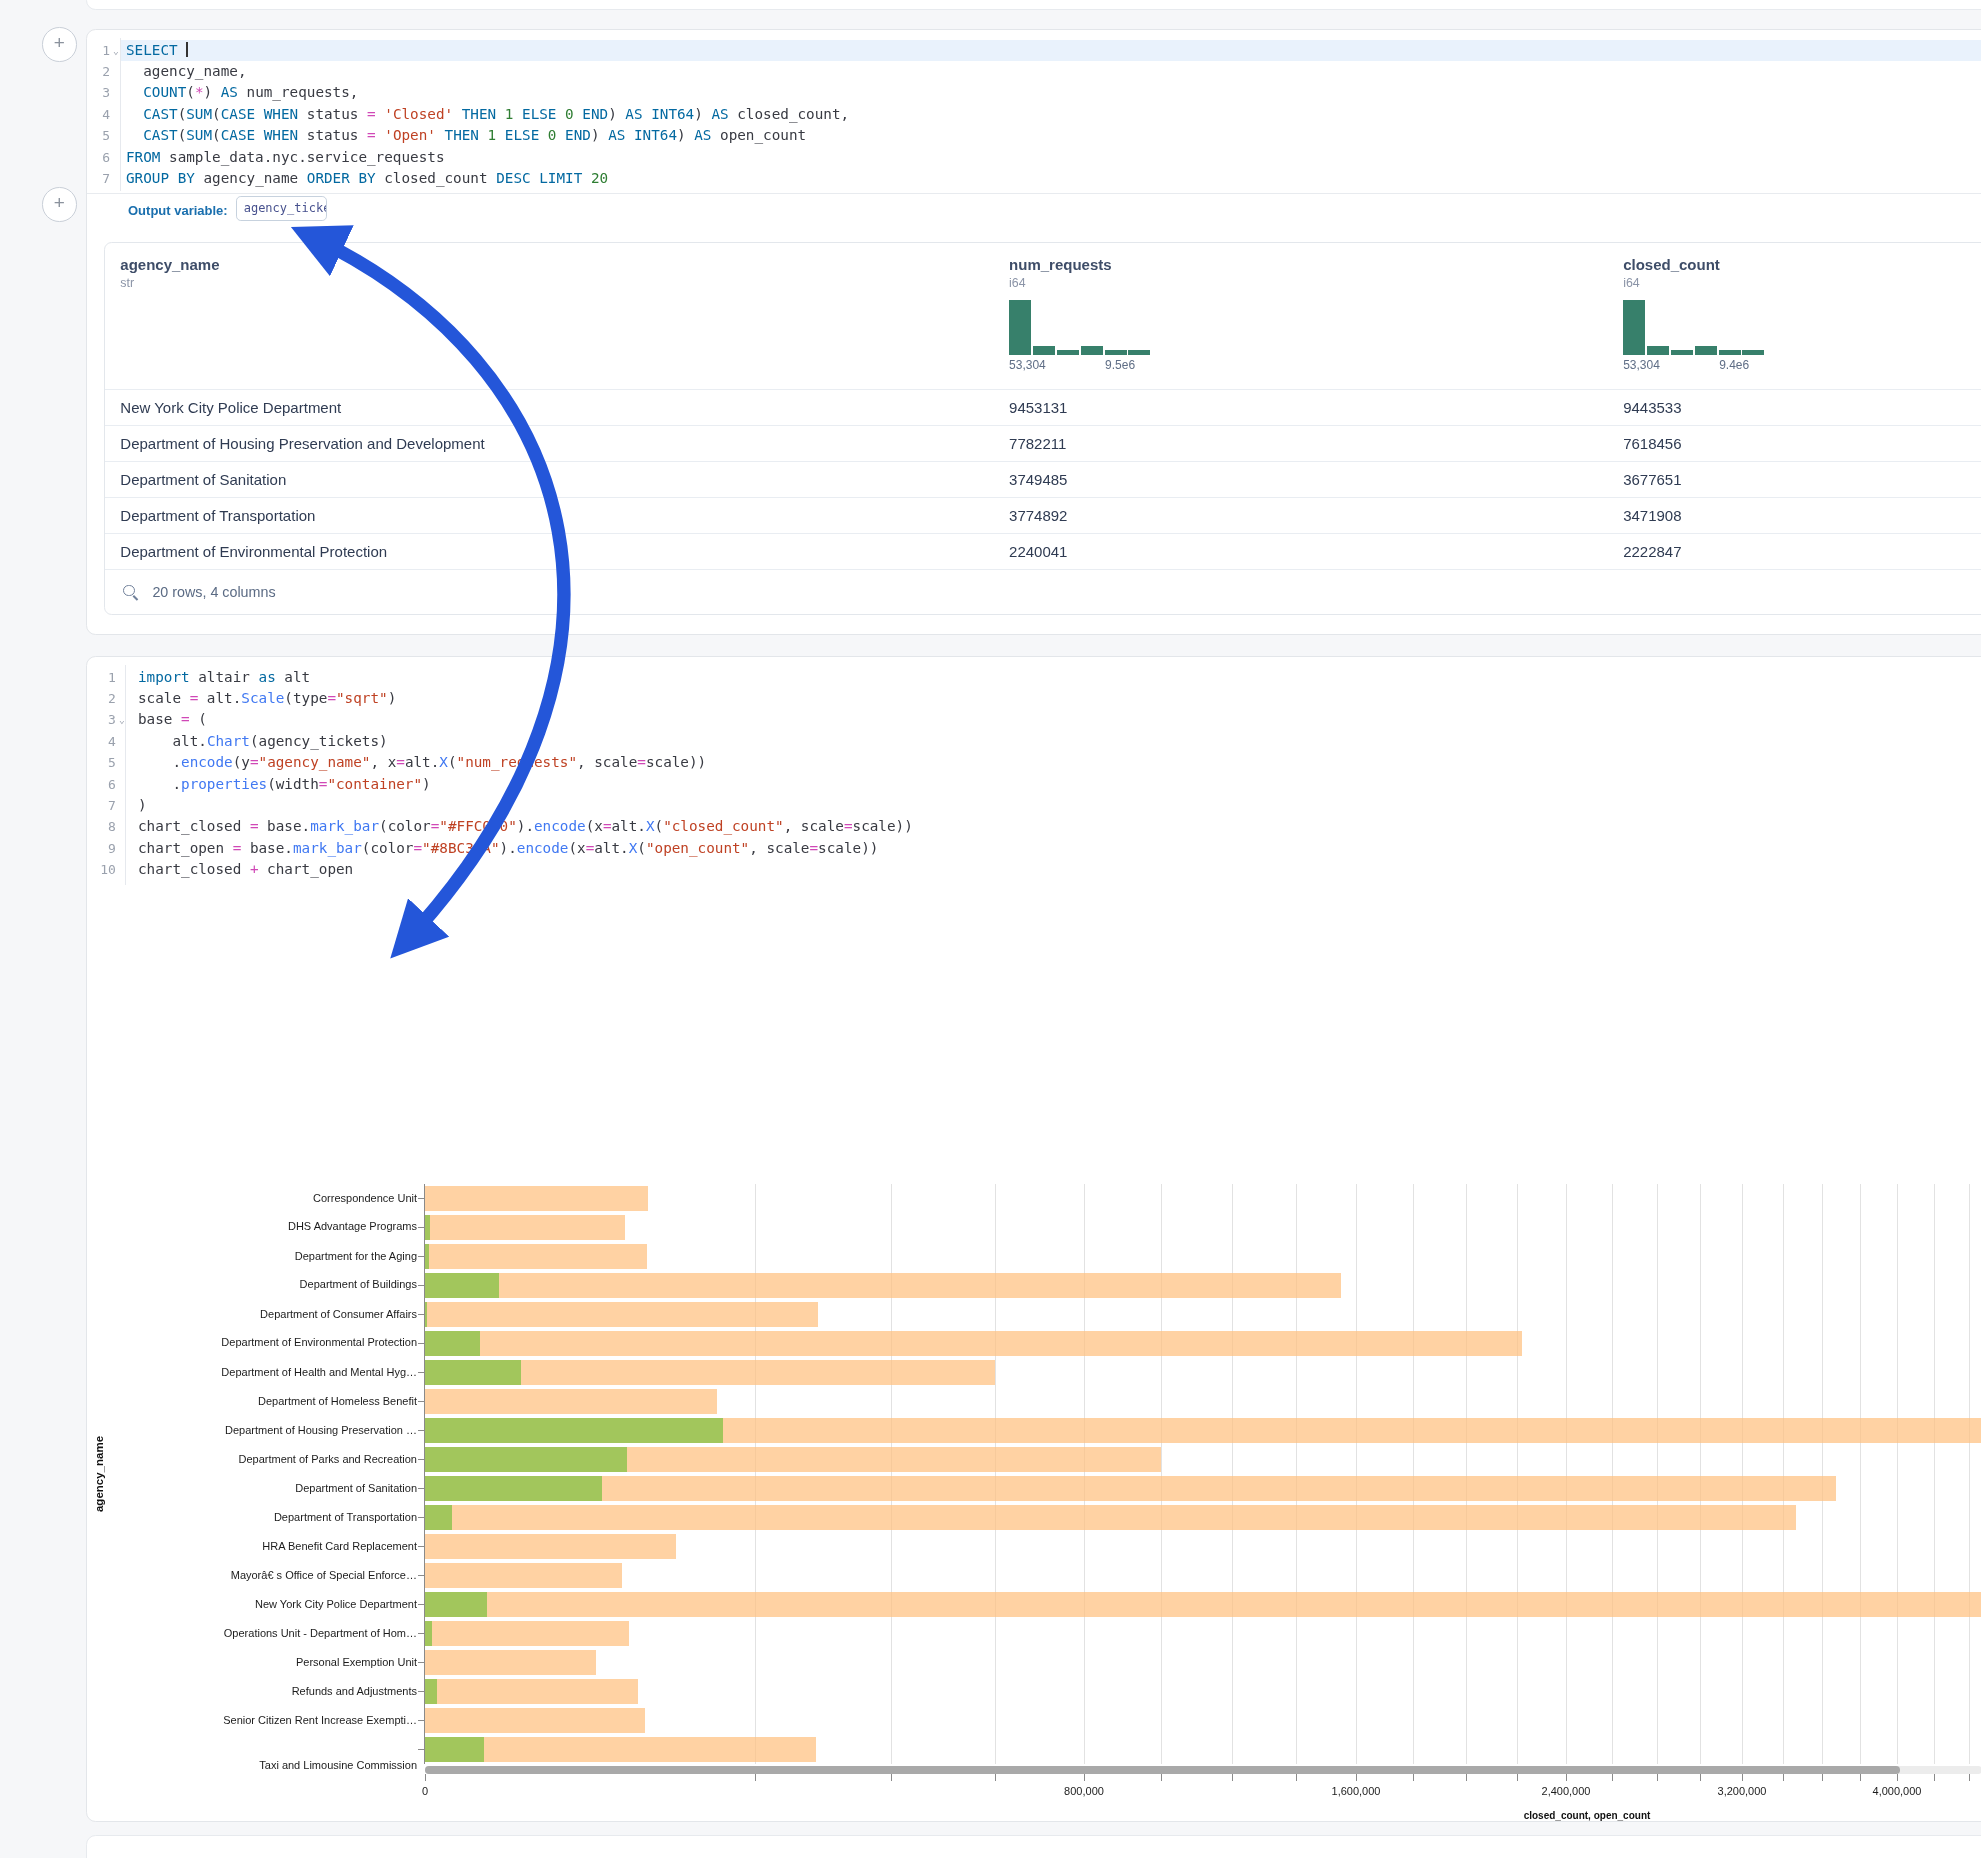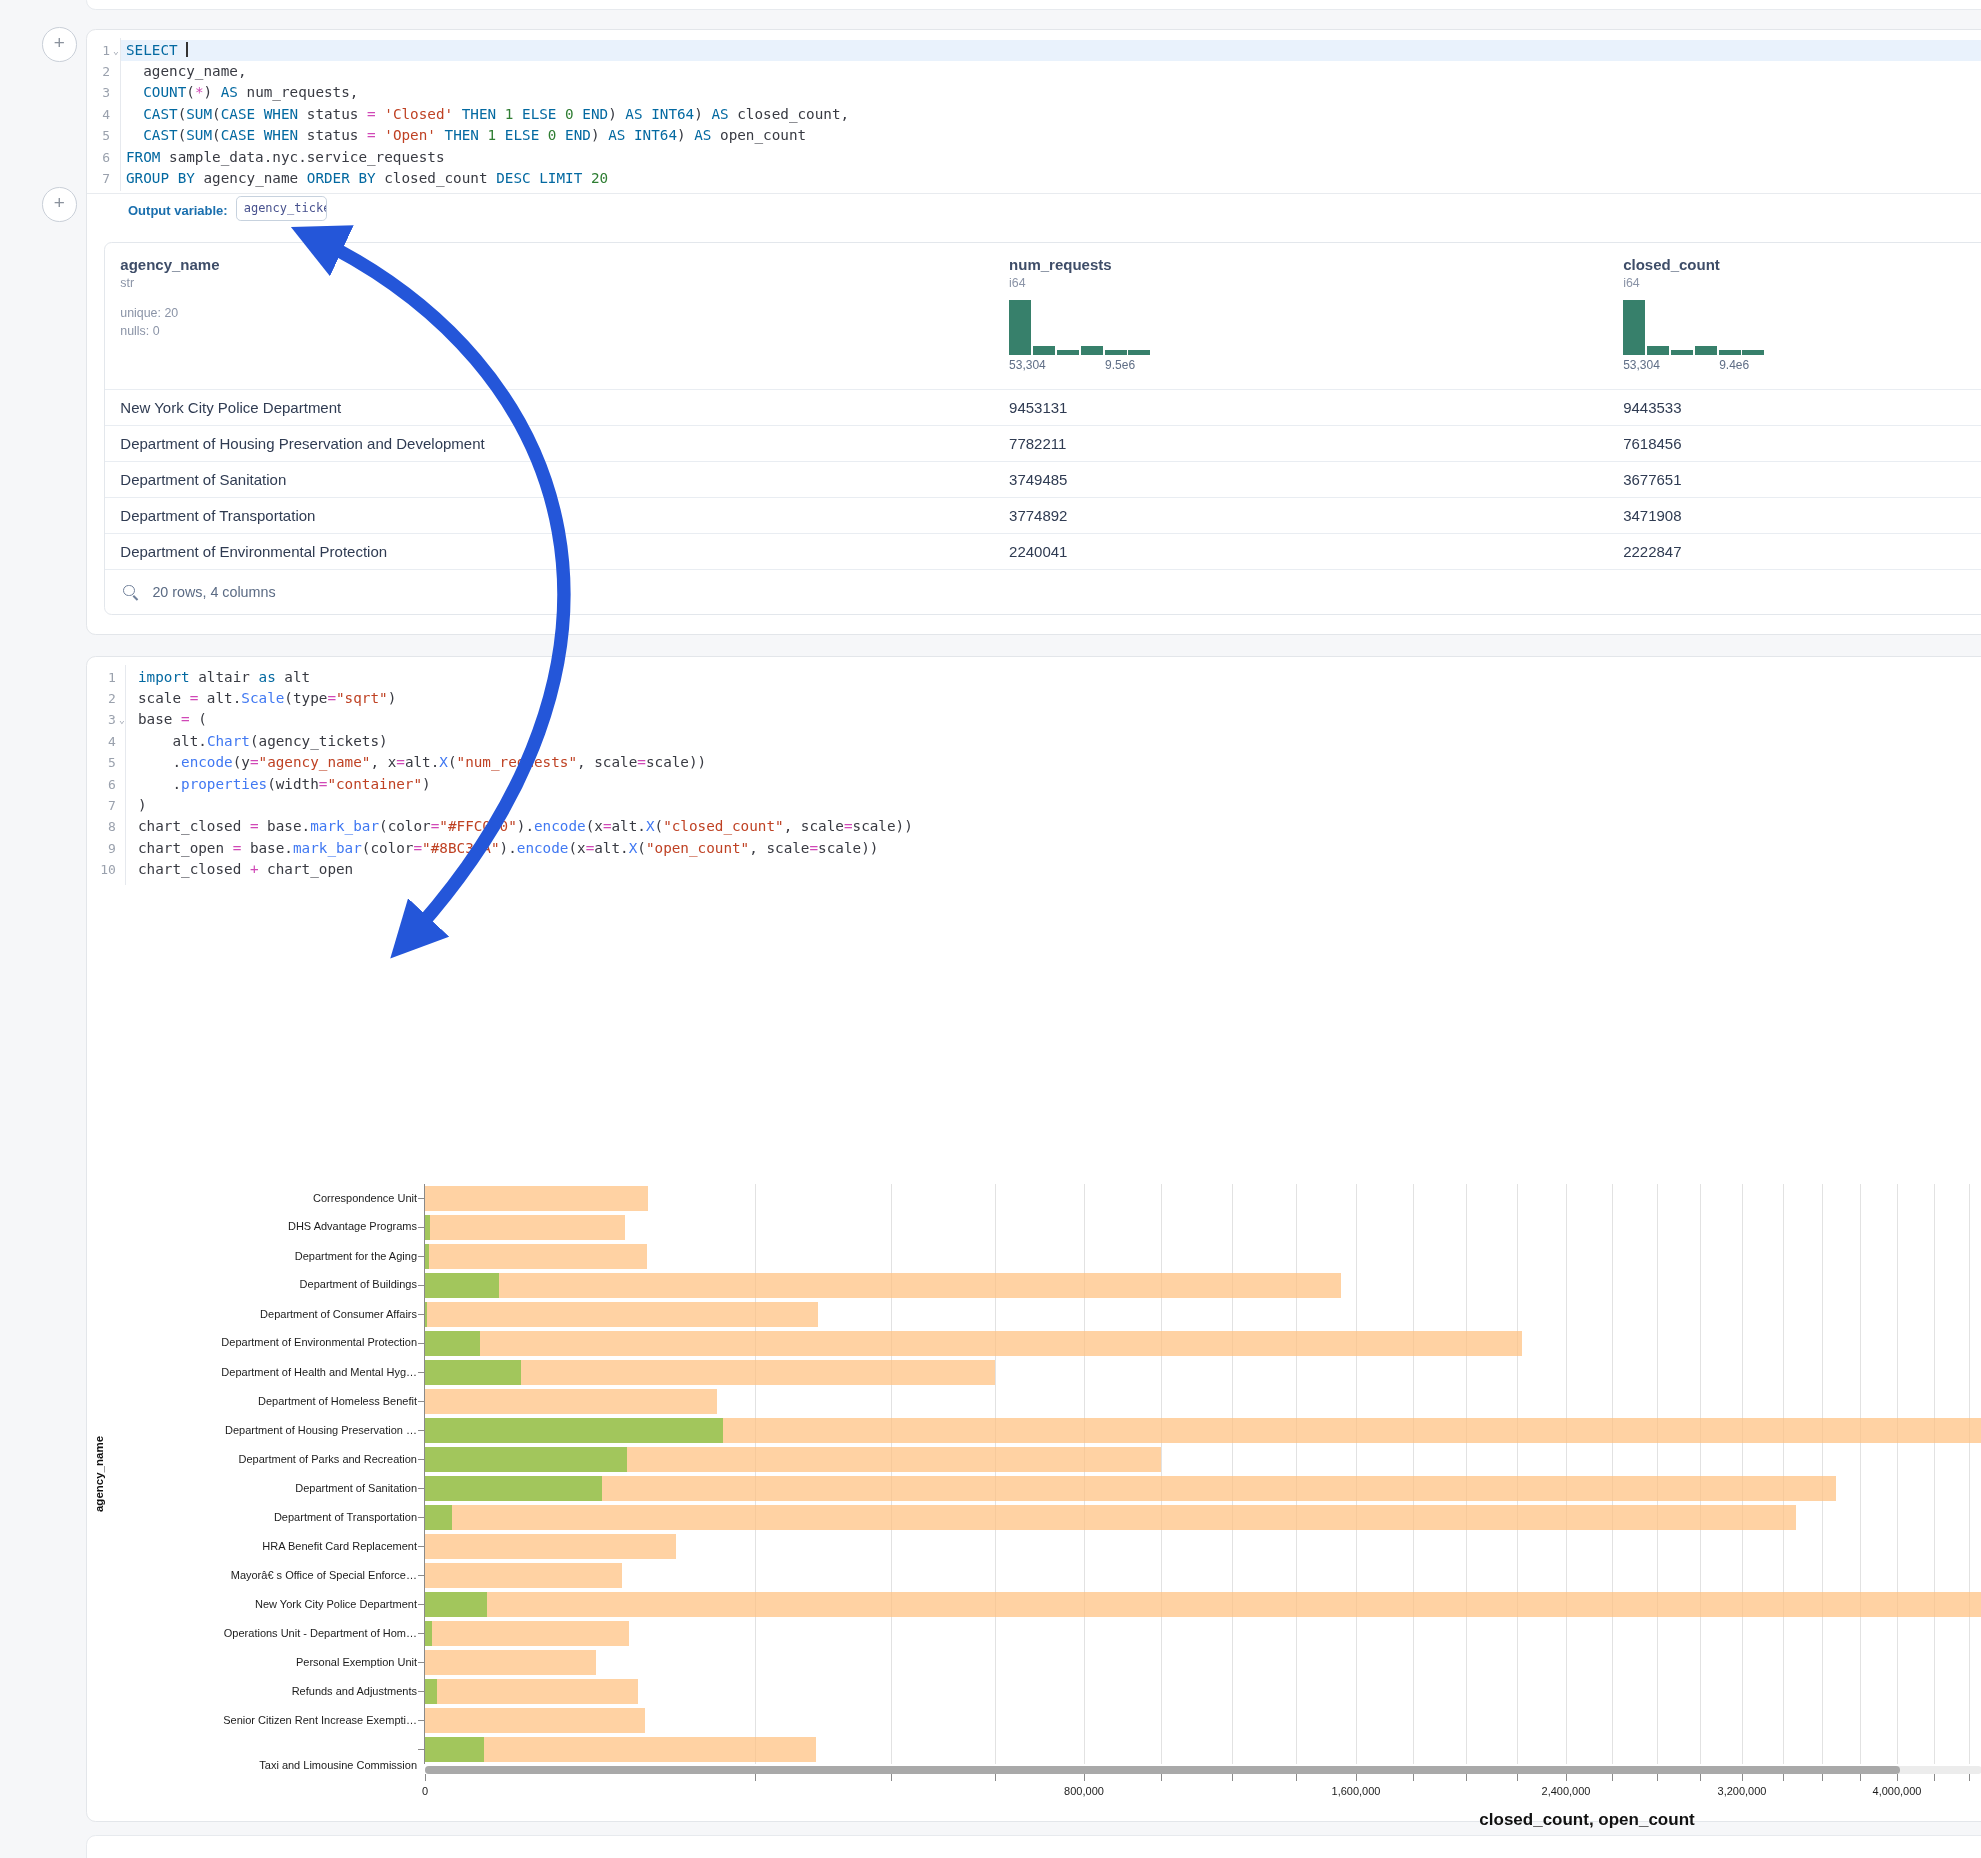--- a/index.html
+++ b/index.html
@@ -86,21 +86,20 @@
     <div id="output-row">
       <span id="output-label">Output variable:</span>
       <span id="output-pill">agency_tickets</span>
     </div>
 
     <div id="df-table">
       <div class="df-header" id="df-header">
           <div class="df-col c0">
             <div class="col-name">agency_name</div>
             <div class="col-type">str</div>
-            <div class="col-stats">unique: 20<br>nulls: 0</div>
           </div>
           <div class="df-col c1">
             <div class="col-name">num_requests</div>
             <div class="col-type">i64</div>
             <div class="hist">
               <div class="hbar" style="left:0px;width:22px;height:55px;background:#37806b"></div>
               <div class="hbar" style="left:24px;width:22px;height:8.6px;background:#37806b"></div>
               <div class="hbar" style="left:48px;width:22px;height:4.8px;background:#37806b"></div>
               <div class="hbar" style="left:72px;width:22px;height:8.6px;background:#37806b"></div>
               <div class="hbar" style="left:96px;width:22px;height:4.8px;background:#37806b"></div>
@@ -305,21 +304,21 @@
       <div class="xtick" style="left:1934px;top:598px;"></div>
       <div class="xtick" style="left:1969px;top:598px;"></div>
       <div class="xlab" style="left:425px;top:609px;">0</div>
       <div class="xlab" style="left:1084px;top:609px;">800,000</div>
       <div class="xlab" style="left:1356px;top:609px;">1,600,000</div>
       <div class="xlab" style="left:1566px;top:609px;">2,400,000</div>
       <div class="xlab" style="left:1742px;top:609px;">3,200,000</div>
       <div class="xlab" style="left:1897px;top:609px;">4,000,000</div>
       <div class="" style="position:absolute;left:100px;top:290px;width:421px;text-align:center;transform:rotate(-90deg) translateY(-57px);transform-origin:center;font-size:11.5px;font-weight:bold;color:#111;letter-spacing:0.2px;"></div>
       <div style="position:absolute;left:99px;top:298px;transform:translate(-50%,-50%) rotate(-90deg);font-size:11.5px;font-weight:bold;color:#111;white-space:nowrap;">agency_name</div>
-      <div class="" style="position:absolute;left:1587px;transform:translateX(-50%);top:634px;font-size:17px;font-weight:bold;color:#111;white-space:nowrap;">closed_count, open_count</div>
+      <div class="" style="position:absolute;left:1587px;transform:translateX(-50%);top:634px;font-size:10px;font-weight:bold;color:#111;white-space:nowrap;">closed_count, open_count</div>
     </div>
 
   <svg id="arrow-svg" width="1982" height="1858" viewBox="0 0 2073 1944">
     <defs>
       <marker id="ah" viewBox="0 0 10 10" refX="7" refY="5" markerWidth="4.2" markerHeight="4.2" orient="auto-start-reverse">
         <path d="M 0 0 L 10 5 L 0 10 z" fill="#2456d9"></path>
       </marker>
     </defs>
     <path d="M 320 245 C 610 380, 700 690, 420 990" fill="none" stroke="#2456d9" stroke-width="14" stroke-linecap="round" marker-start="url(#ah)" marker-end="url(#ah)"></path>
   </svg>

